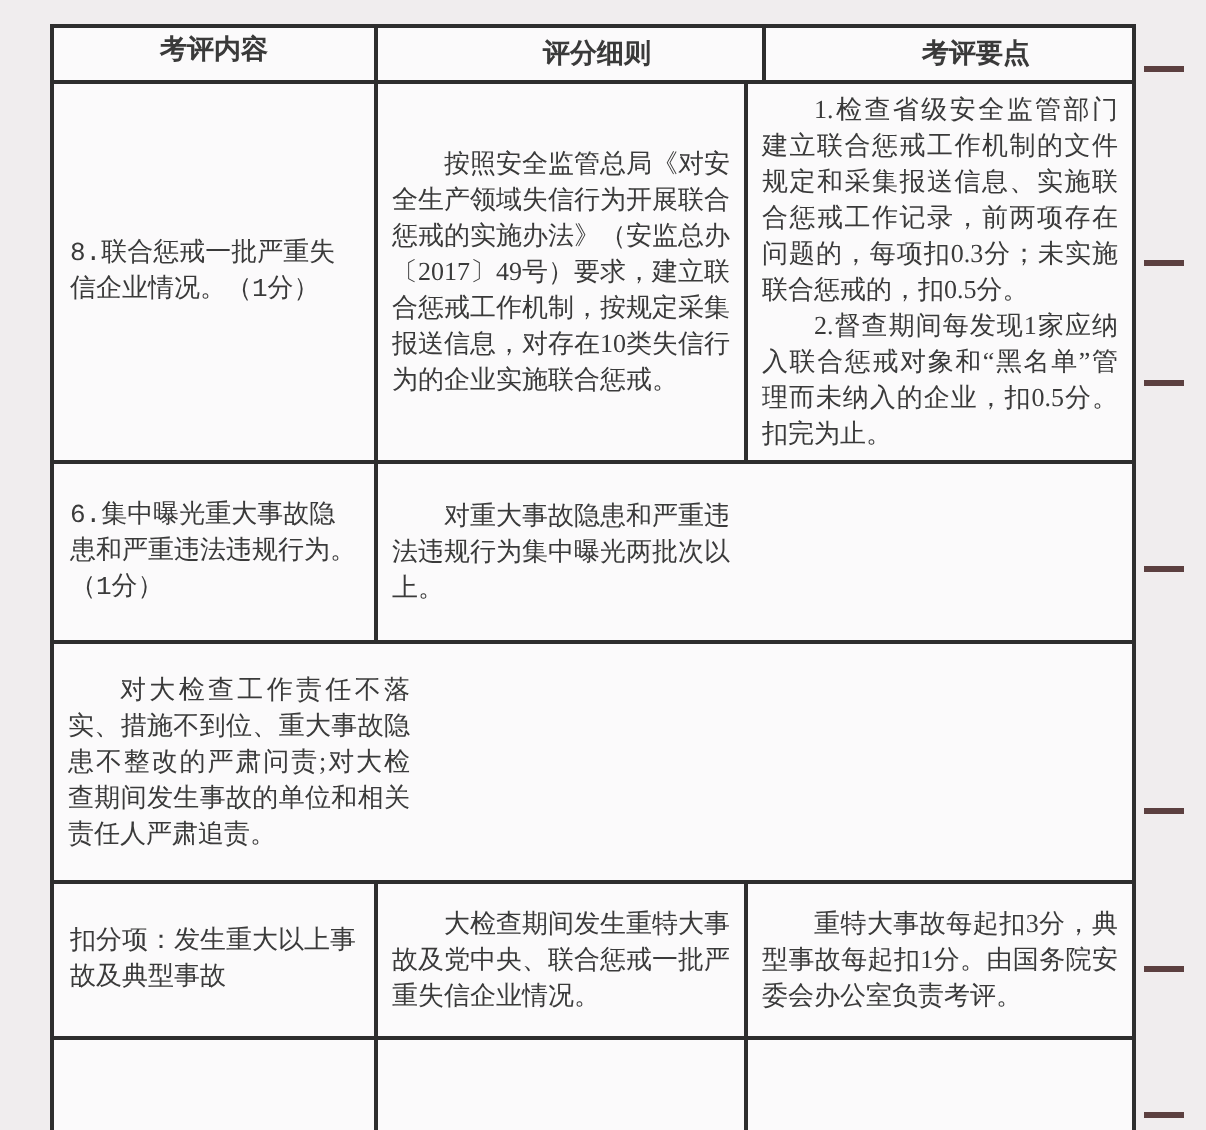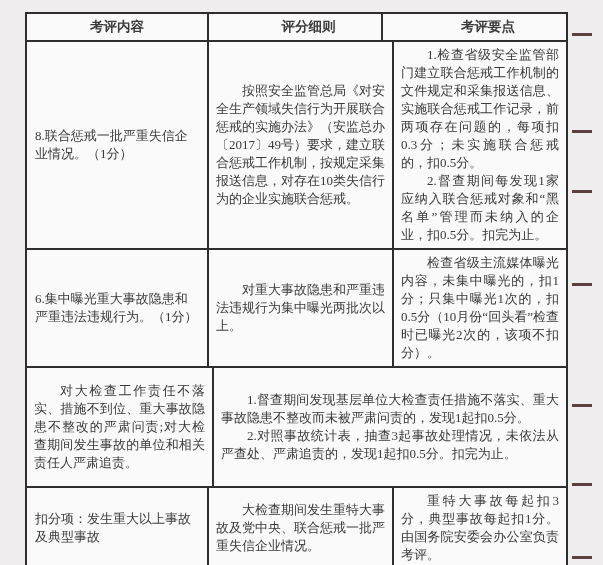--- a/index.html
+++ b/index.html
@@ -20,21 +20,21 @@
   .row{display:flex;border-top:2px solid #2e2e2e;align-items:stretch;}
   .row:first-child{border-top:none;}
   .cell{
     box-sizing:border-box;
     border-left:2px solid #2e2e2e;
     padding:4px 7px;
     display:flex;flex-direction:column;justify-content:center;
     font-size:13px;line-height:18px;
   }
   .cell:first-child{border-left:none;}
-  .c1{width:180px;padding-left:8px;}
+  .c1{width:160px;padding-left:8px;font-family:Liberation Mono, monospace;}
   .c2{width:185px;}
   .c3{flex:1;}
   .hdr{min-height:26px;}
   .hdr .cell{justify-content:center;align-items:center;font-weight:bold;font-size:13.5px;padding:4px 0;}
   .r1{min-height:150px;}
   .r2{min-height:88px;}
   .r3{min-height:118px;}
   .r4{min-height:76px;}
   .r5{min-height:68px;}
   p{margin:0;text-indent:2em;text-align:justify;}
@@ -72,32 +72,25 @@
     </div>
   </div>
 
   <div class="row r2">
     <div class="cell c1">
       <p>6.集中曝光重大事故隐患和严重违法违规行为。（1分）</p>
     </div>
     <div class="cell c2">
       <p>对重大事故隐患和严重违法违规行为集中曝光两批次以上。</p>
     </div>
-    <div class="cell c3">
-      <p>检查省级主流媒体曝光内容，未集中曝光的，扣1分；只集中曝光1次的，扣0.5分（10月份“回头看”检查时已曝光2次的，该项不扣分）。</p>
-    </div>
   </div>
 
   <div class="row r3">
     <div class="cell c2">
       <p>对大检查工作责任不落实、措施不到位、重大事故隐患不整改的严肃问责;对大检查期间发生事故的单位和相关责任人严肃追责。</p>
-    </div>
-    <div class="cell c3">
-      <p>1.督查期间发现基层单位大检查责任措施不落实、重大事故隐患不整改而未被严肃问责的，发现1起扣0.5分。</p>
-      <p>2.对照事故统计表，抽查3起事故处理情况，未依法从严查处、严肃追责的，发现1起扣0.5分。扣完为止。</p>
     </div>
   </div>
 
   <div class="row r4">
     <div class="cell c1">
       <p>扣分项：发生重大以上事故及典型事故</p>
     </div>
     <div class="cell c2">
       <p>大检查期间发生重特大事故及党中央、联合惩戒一批严重失信企业情况。</p>
     </div>

